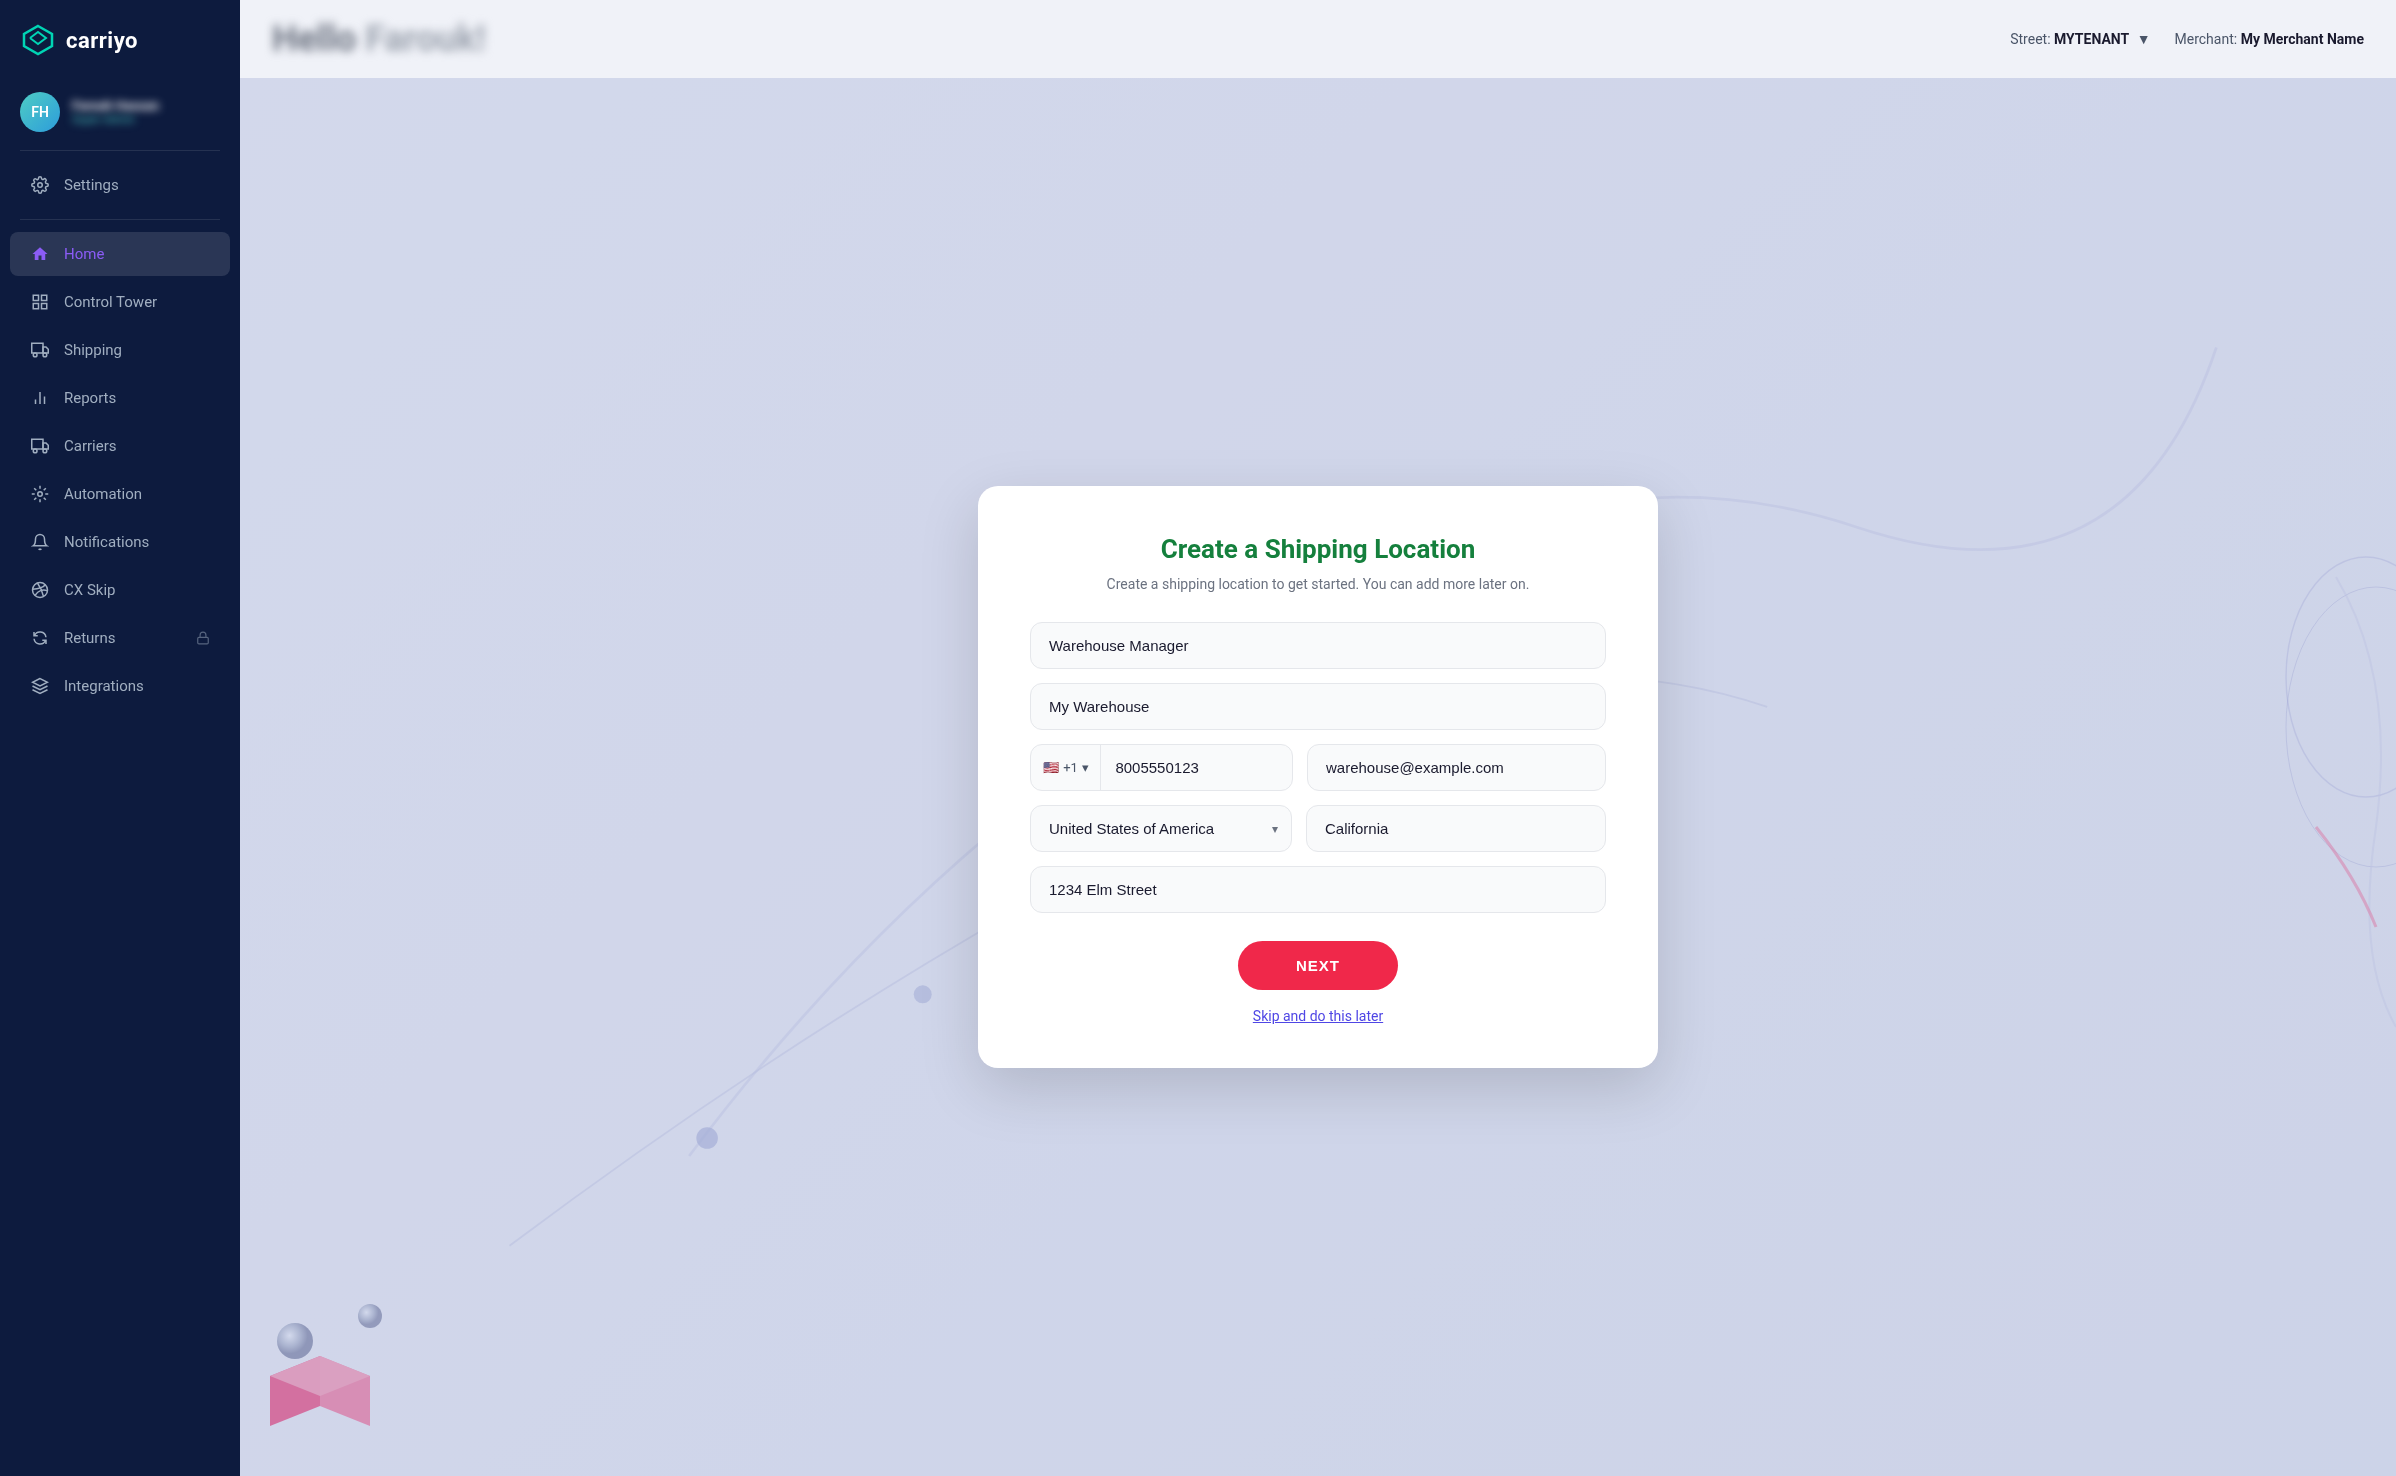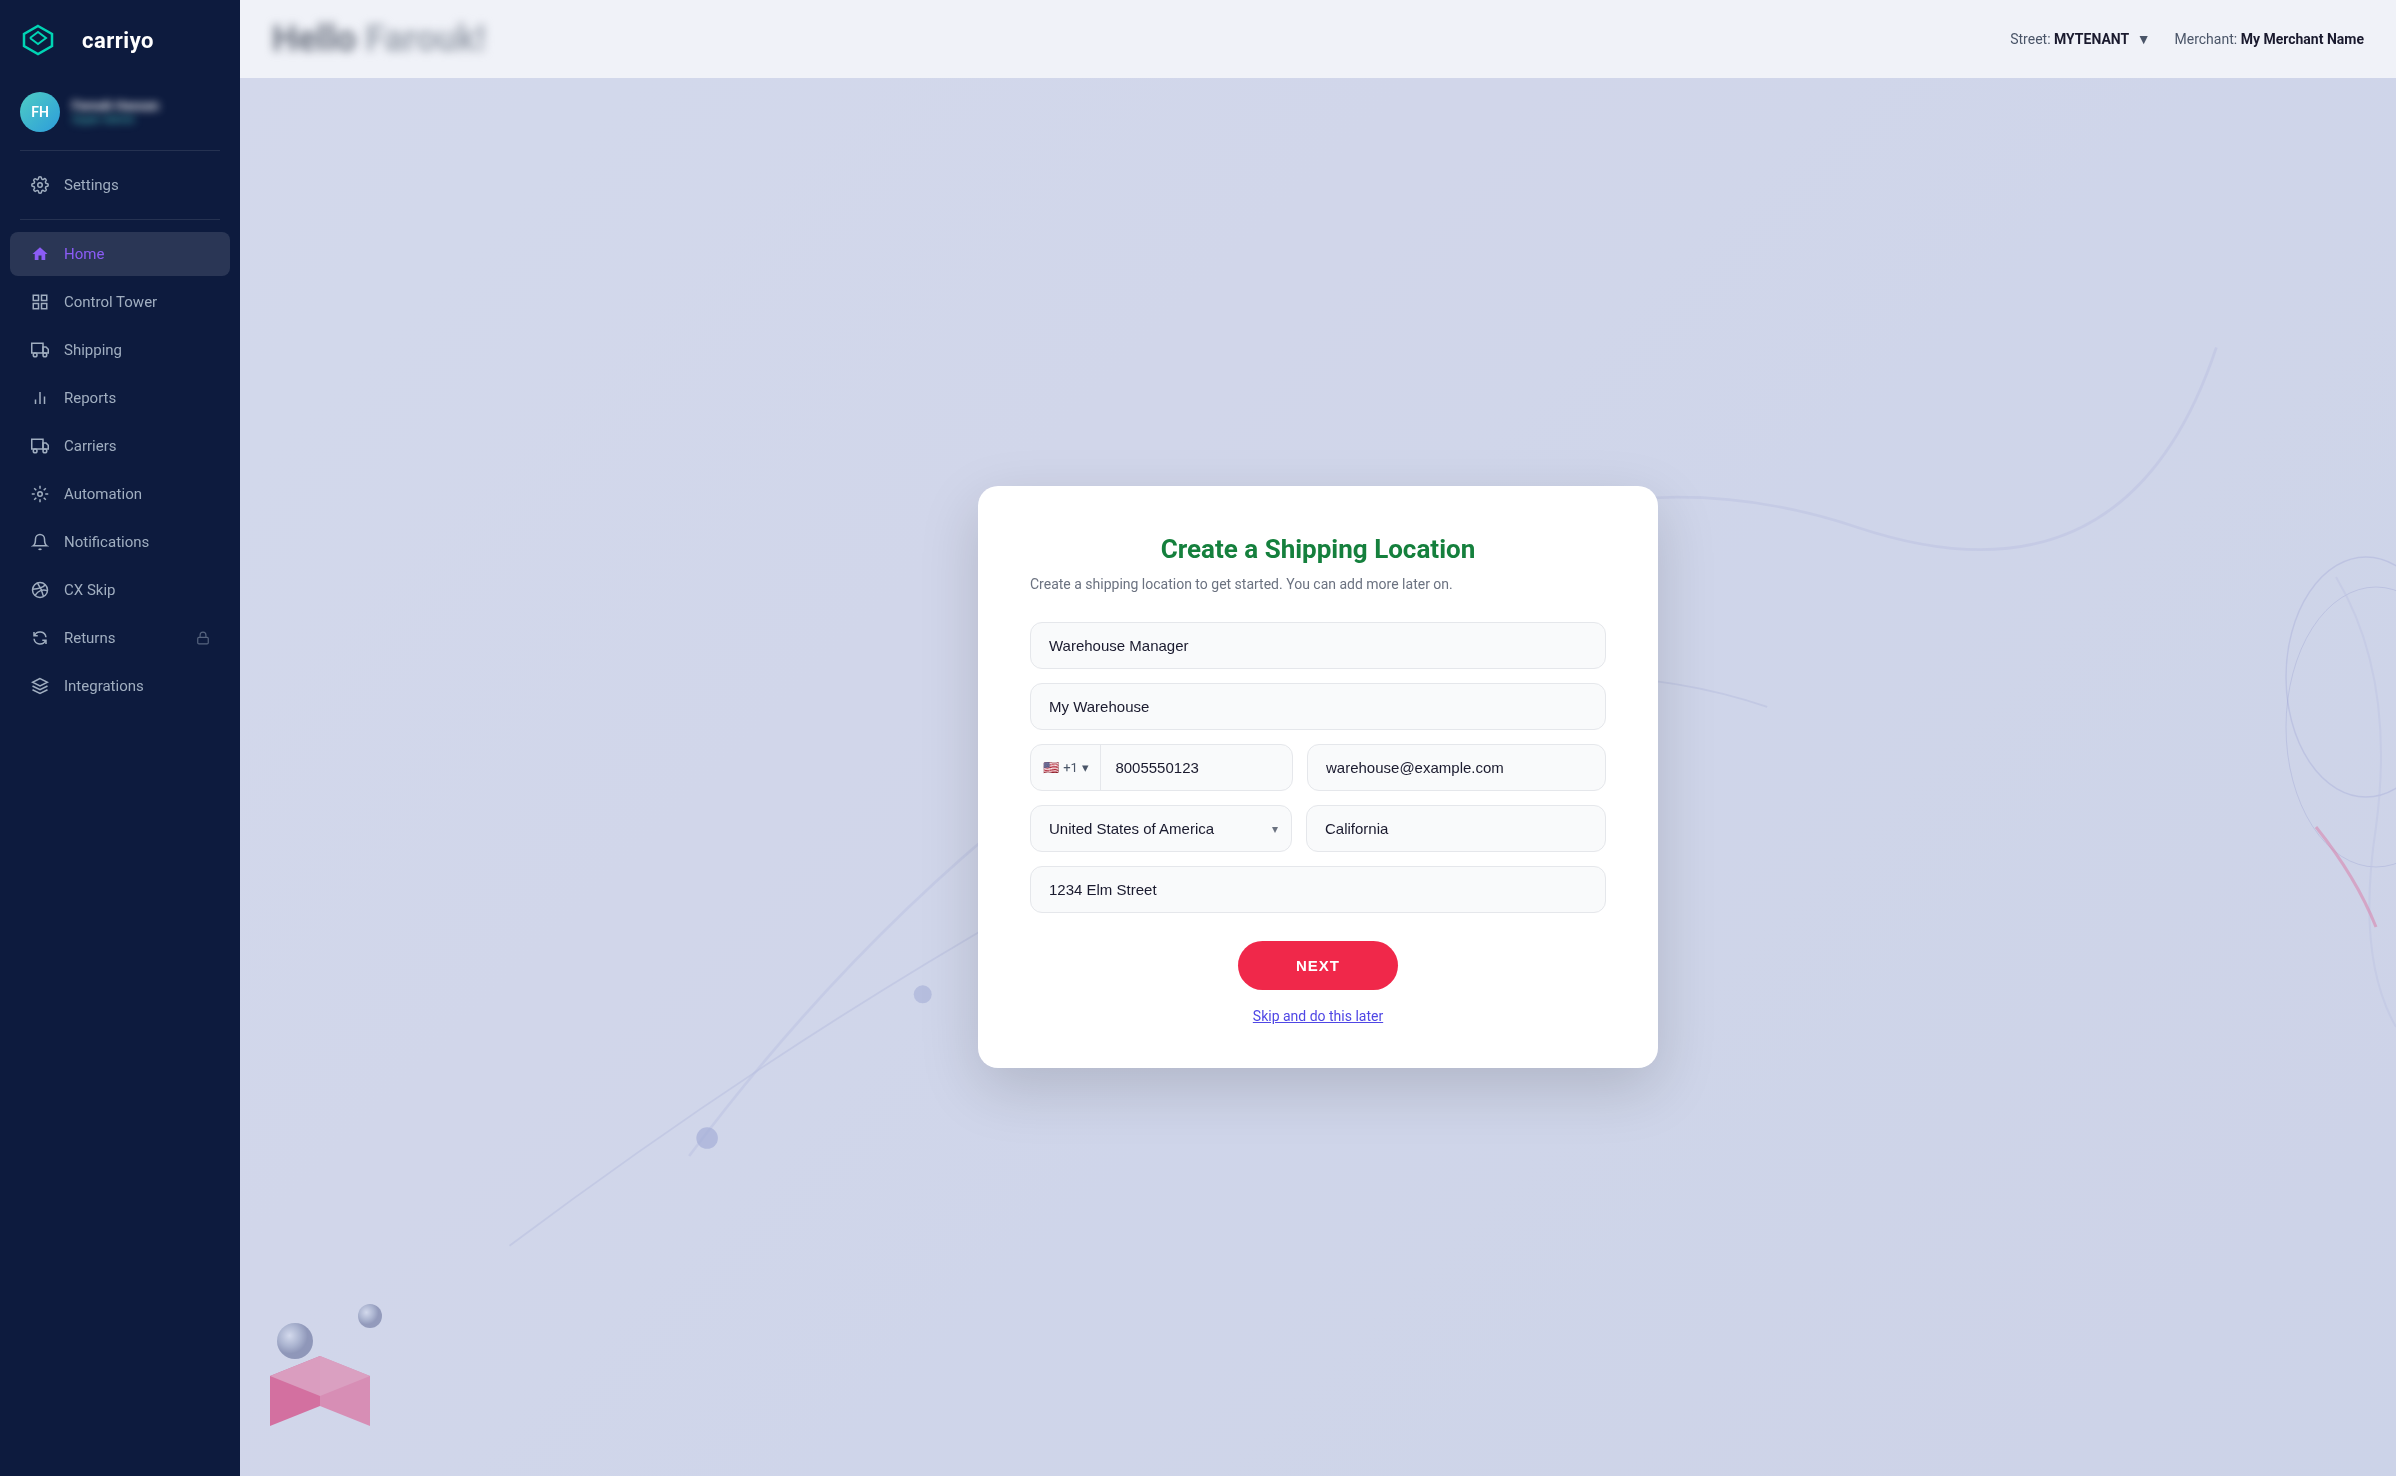--- a/index.html
+++ b/index.html
@@ -20,21 +20,21 @@
       flex-direction: column;
       height: 100vh;
       color: #fff;
       position: relative;
       z-index: 10;
     }
     .sidebar-logo {
       display: flex;
       align-items: center;
       padding: 22px 20px 20px;
-      gap: 26px;
+      gap: 10px;
     }
     .logo-icon {
       width: 36px;
       height: 36px;
     }
     .logo-text {
       font-size: 22px;
       font-weight: 700;
       color: #fff;
       letter-spacing: 0.5px;
@@ -199,21 +199,21 @@
       font-size: 26px;
       font-weight: 700;
       color: #15803d;
       text-align: center;
       margin-bottom: 12px;
     }
 
     .modal-subtitle {
       font-size: 14px;
       color: #6b7280;
-      text-align: left;
+      text-align: center;
       margin-bottom: 30px;
     }
 
     .form-group {
       margin-bottom: 14px;
     }
 
     .form-row {
       display: flex;
       gap: 14px;

